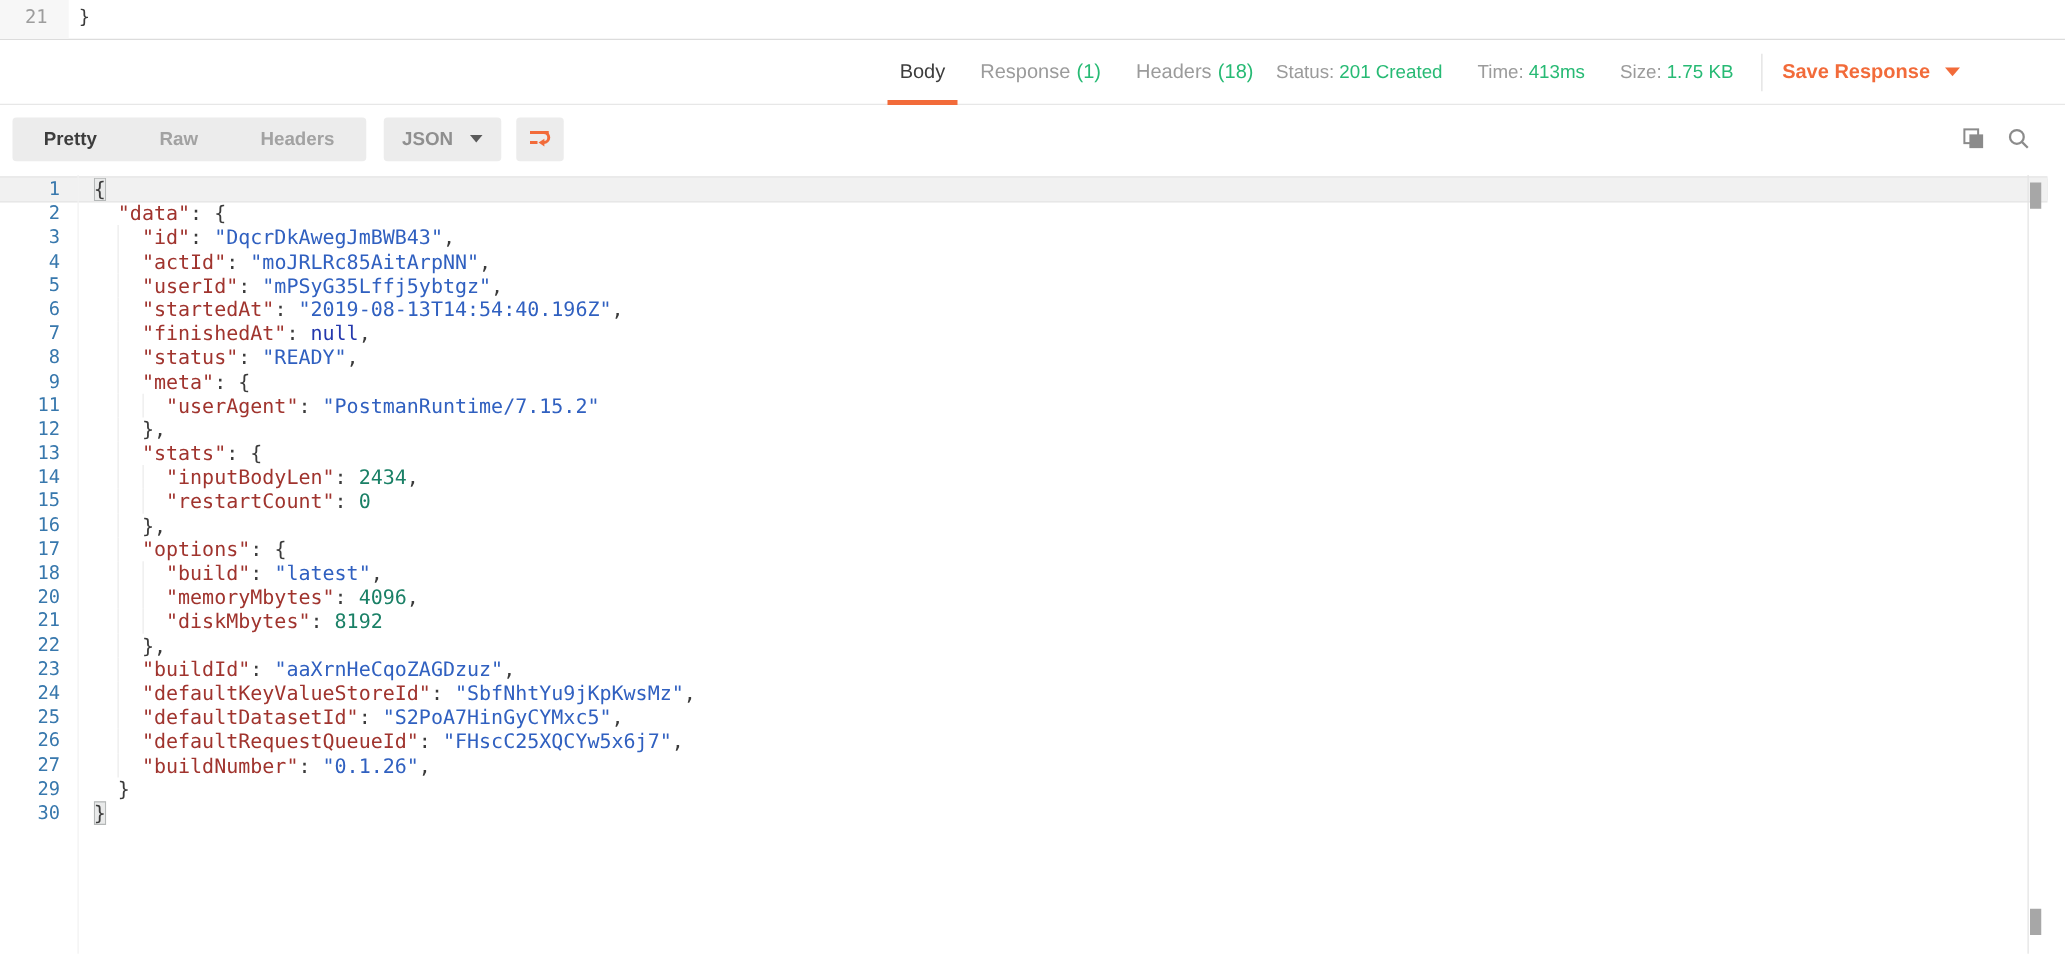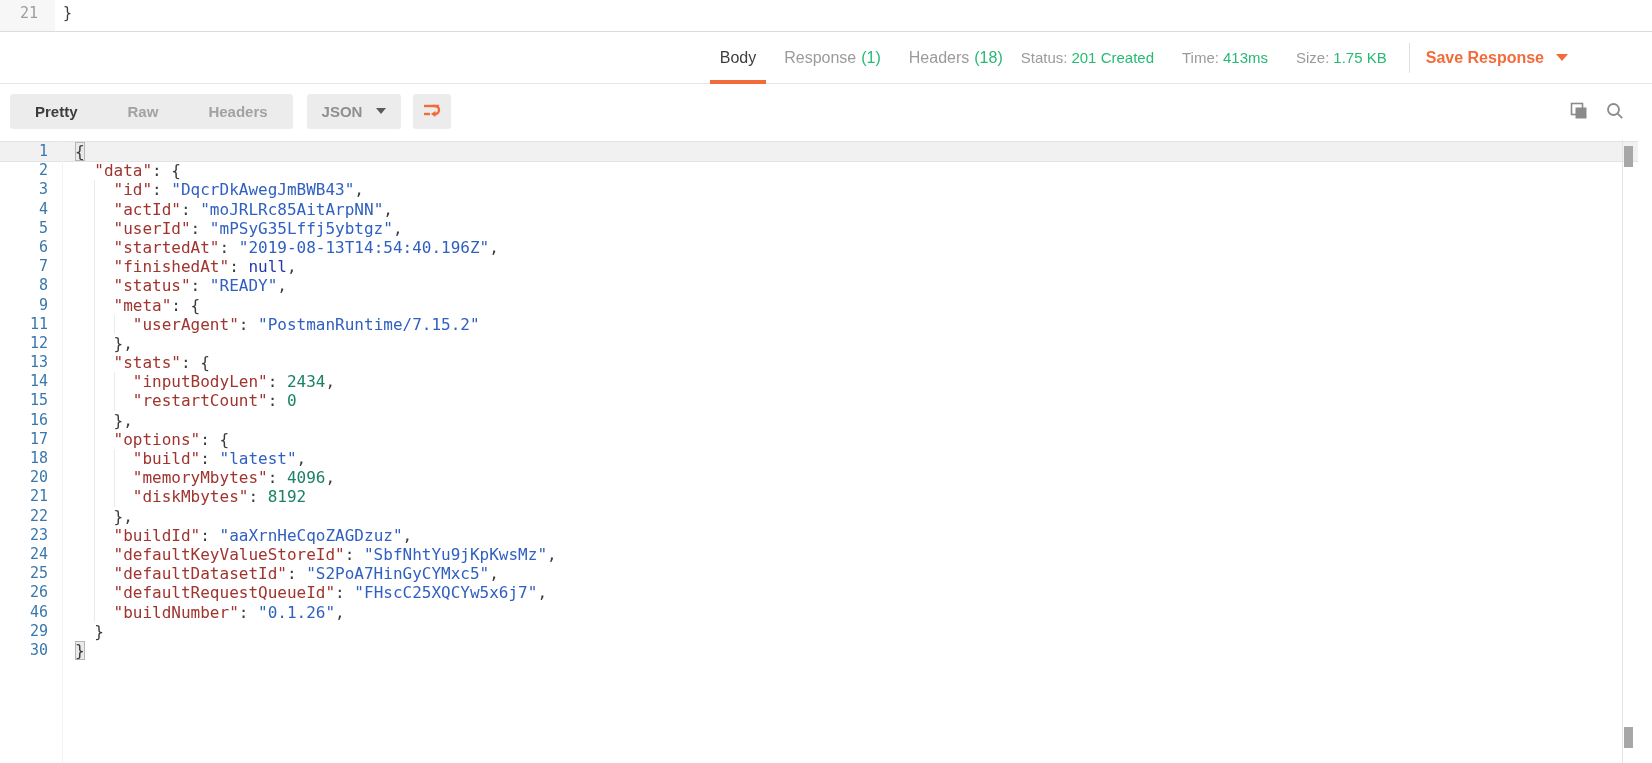--- a/index.html
+++ b/index.html
@@ -243,21 +243,21 @@
     </div>
     <div class="cl">
       <span class="ln">25</span>
       <div class="ct"><div class="guide" style="left: calc(2ch + 27px);"></div><span>    </span><span class="tk-key">"defaultDatasetId"</span><span>: </span><span class="tk-str">"S2PoA7HinGyCYMxc5"</span><span>,</span></div>
     </div>
     <div class="cl">
       <span class="ln">26</span>
       <div class="ct"><div class="guide" style="left: calc(2ch + 27px);"></div><span>    </span><span class="tk-key">"defaultRequestQueueId"</span><span>: </span><span class="tk-str">"FHscC25XQCYw5x6j7"</span><span>,</span></div>
     </div>
     <div class="cl">
-      <span class="ln">46</span>
+      <span class="ln">27</span>
       <div class="ct"><div class="guide" style="left: calc(2ch + 27px);"></div><span>    </span><span class="tk-key">"buildNumber"</span><span>: </span><span class="tk-str">"0.1.26"</span><span>,</span></div>
     </div>
     <div class="cl">
       <span class="ln">29</span>
       <div class="ct"><span>  </span><span>}</span></div>
     </div>
     <div class="cl">
       <span class="ln">30</span>
       <div class="ct"><span class="tk-brk">}</span></div>
     </div>

